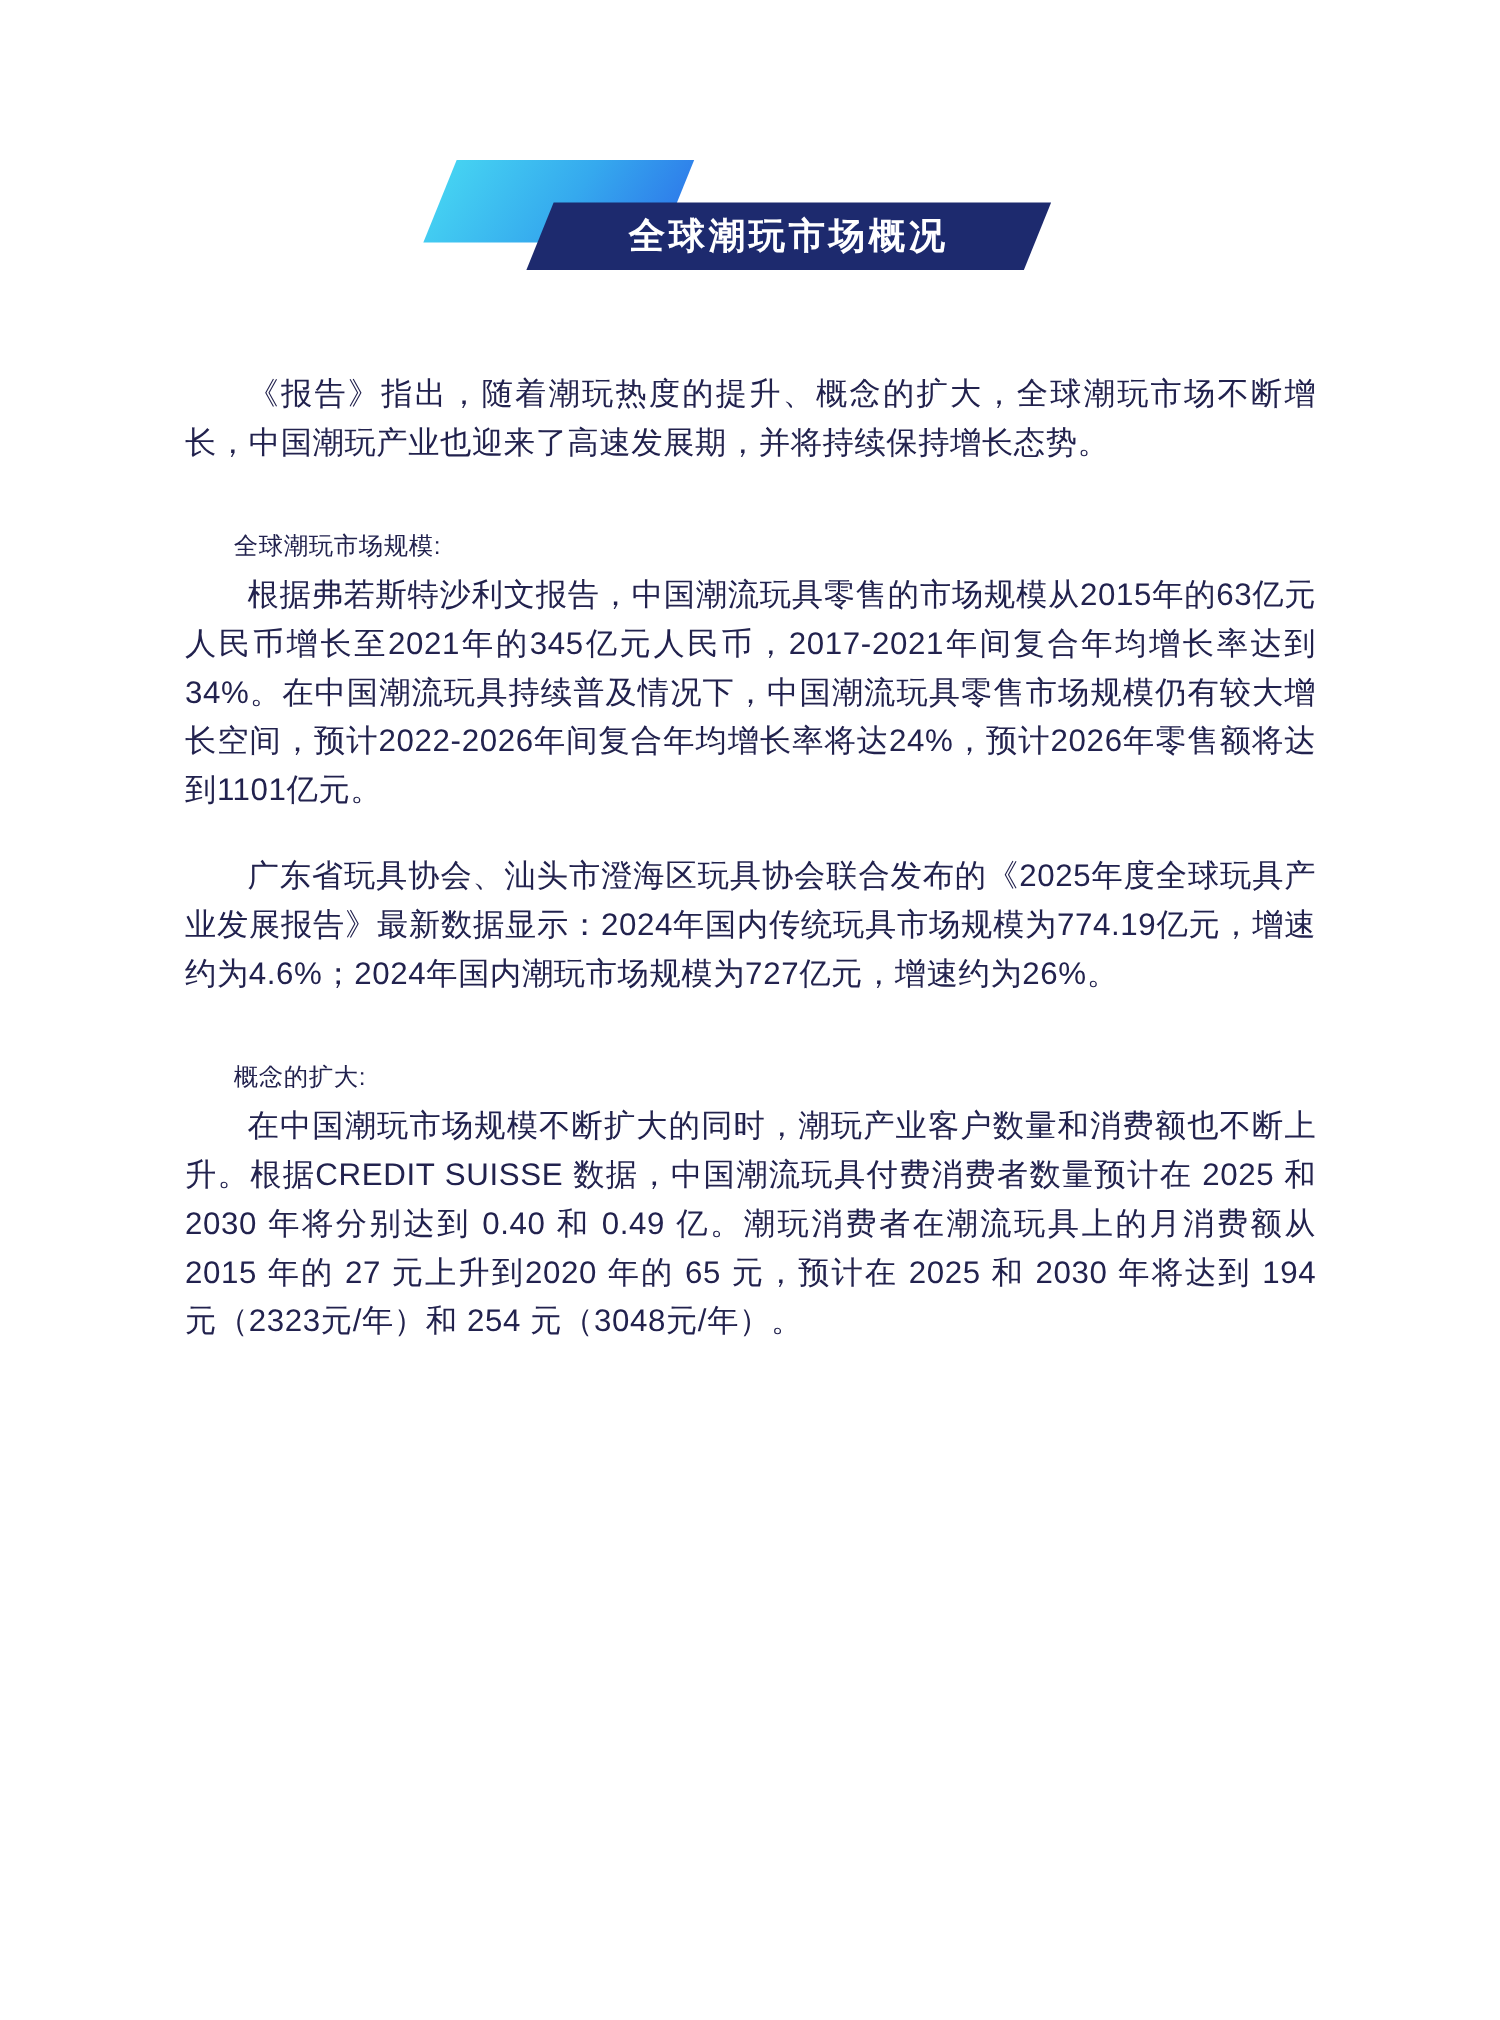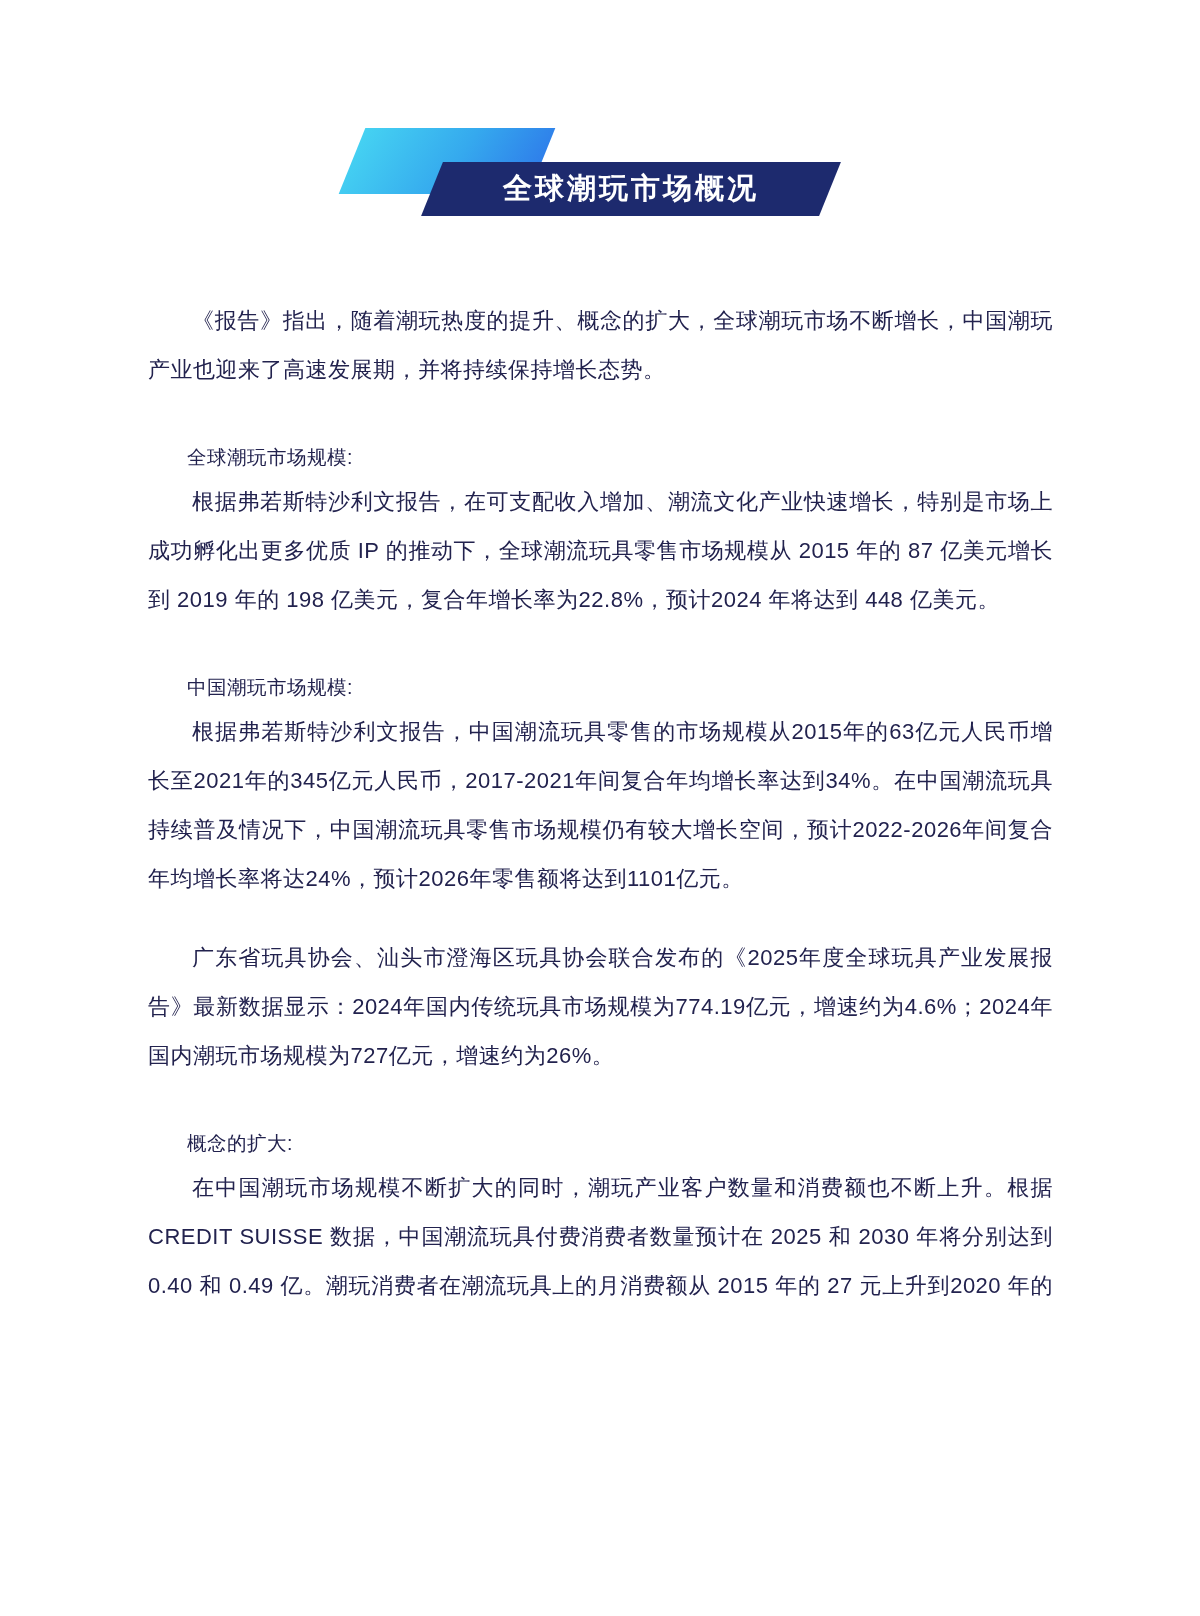--- a/index.html
+++ b/index.html
@@ -54,22 +54,22 @@
   
   .body-text {
     position: absolute;
     left: 148px;
     top: 296px;
     width: 905px;
     color: #22224e;
   }
   .para {
     margin: 0;
-    font-size: 22px;
-    line-height: 49px;
+    font-size: 25px;
+    line-height: 39px;
     letter-spacing: 0.5px;
     text-align: justify;
     text-indent: 2em;
   }
   .heading {
     margin: 44px 0 0 0;
     font-size: 19.5px;
     line-height: 39px;
     letter-spacing: 0.5px;
     font-weight: normal;
@@ -104,23 +104,21 @@
     <div class="banner-accent"></div>
     <div class="banner-title-shape"></div>
     <div class="banner-title-text">全球潮玩市场概况</div>
   </div>
 
   <main class="body-text">
 
     <p class="para">《报告》指出，随着潮玩热度的提升、概念的扩大，全球潮玩市场不断增长，中国潮玩产业也迎来了高速发展期，并将持续保持增长态势。</p>
 
     <h3 class="heading">全球潮玩市场规模:</h3>
-    <p class="para">根据弗若斯特沙利文报告，在可支配收入增加、潮流文化产业快速增长，特别是市场上成功孵化出更多优质 IP 的推动下，全球潮流玩具零售市场规模从 2015 年的 87 亿美元增长到 2019 年的 198 亿美元，复合年增长率为22.8%，预计2024 年将达到 448 亿美元。</p>
 
-    <h3 class="heading">中国潮玩市场规模:</h3>
     <p class="para">根据弗若斯特沙利文报告，中国潮流玩具零售的市场规模从2015年的63亿元人民币增长至2021年的345亿元人民币，2017-2021年间复合年均增长率达到34%。在中国潮流玩具持续普及情况下，中国潮流玩具零售市场规模仍有较大增长空间，预计2022-2026年间复合年均增长率将达24%，预计2026年零售额将达到1101亿元。</p>
 
     <p class="para spaced">广东省玩具协会、汕头市澄海区玩具协会联合发布的《2025年度全球玩具产业发展报告》最新数据显示：2024年国内传统玩具市场规模为774.19亿元，增速约为4.6%；2024年国内潮玩市场规模为727亿元，增速约为26%。</p>
 
     <h3 class="heading">概念的扩大:</h3>
     <p class="para">在中国潮玩市场规模不断扩大的同时，潮玩产业客户数量和消费额也不断上升。根据CREDIT SUISSE 数据，中国潮流玩具付费消费者数量预计在 2025 和 2030 年将分别达到 0.40 和 0.49 亿。潮玩消费者在潮流玩具上的月消费额从 2015 年的 27 元上升到2020 年的 65 元，预计在 2025 和 2030 年将达到 194 元（2323元/年）和 254 元（3048元/年）。</p>
 
   </main>
 
   <div class="page-number-badge">

